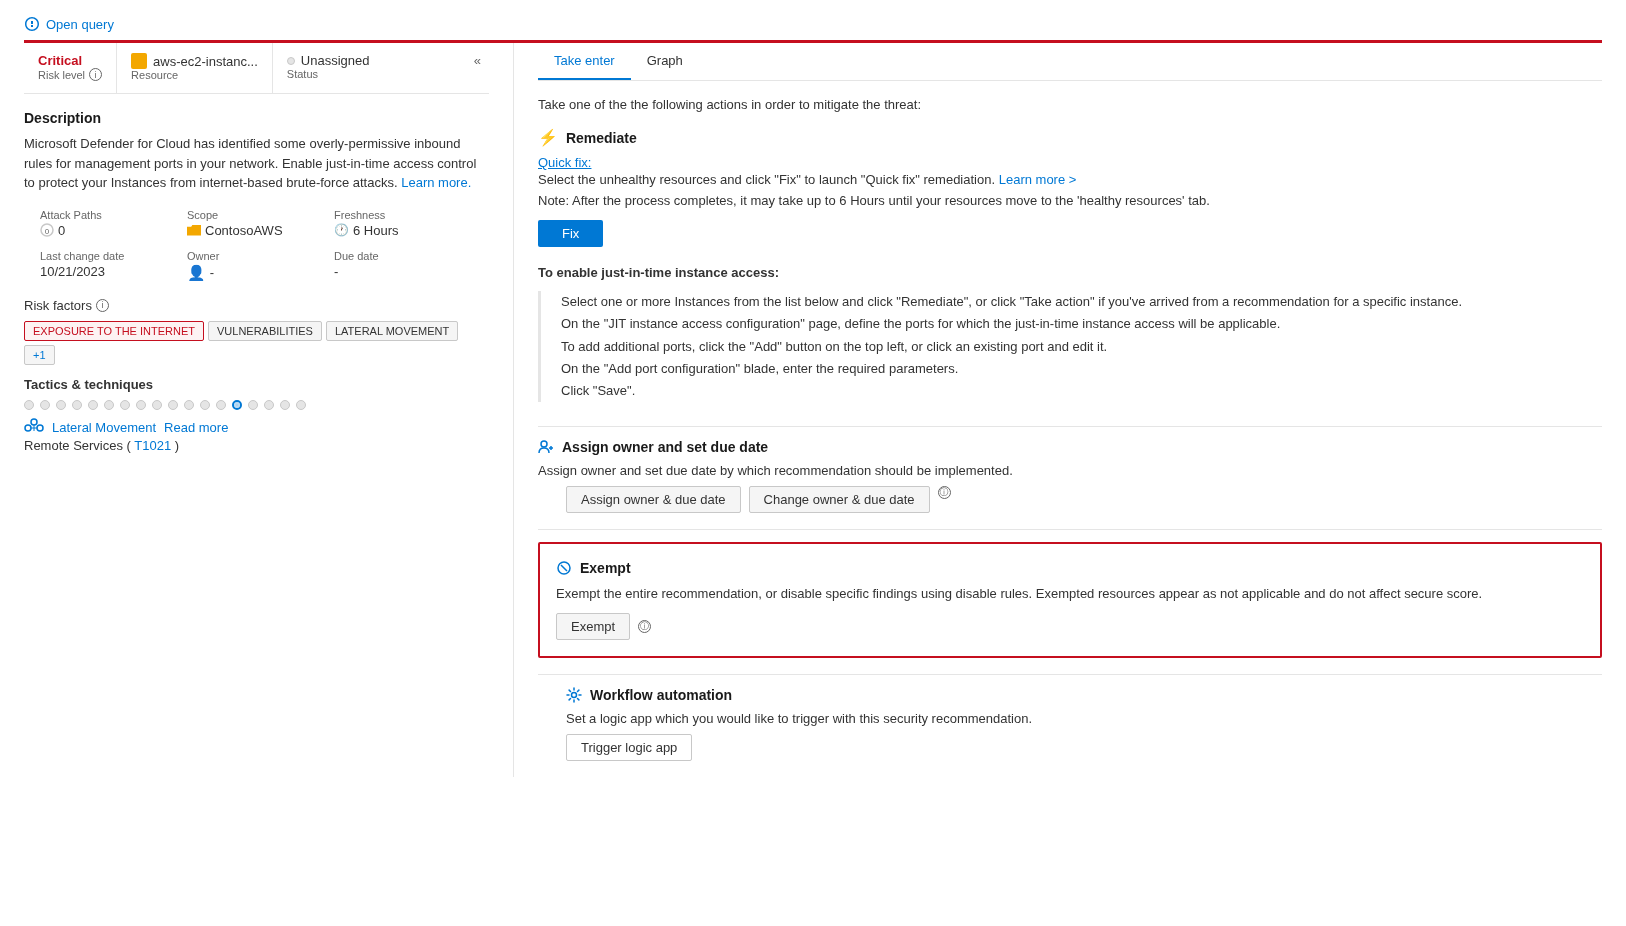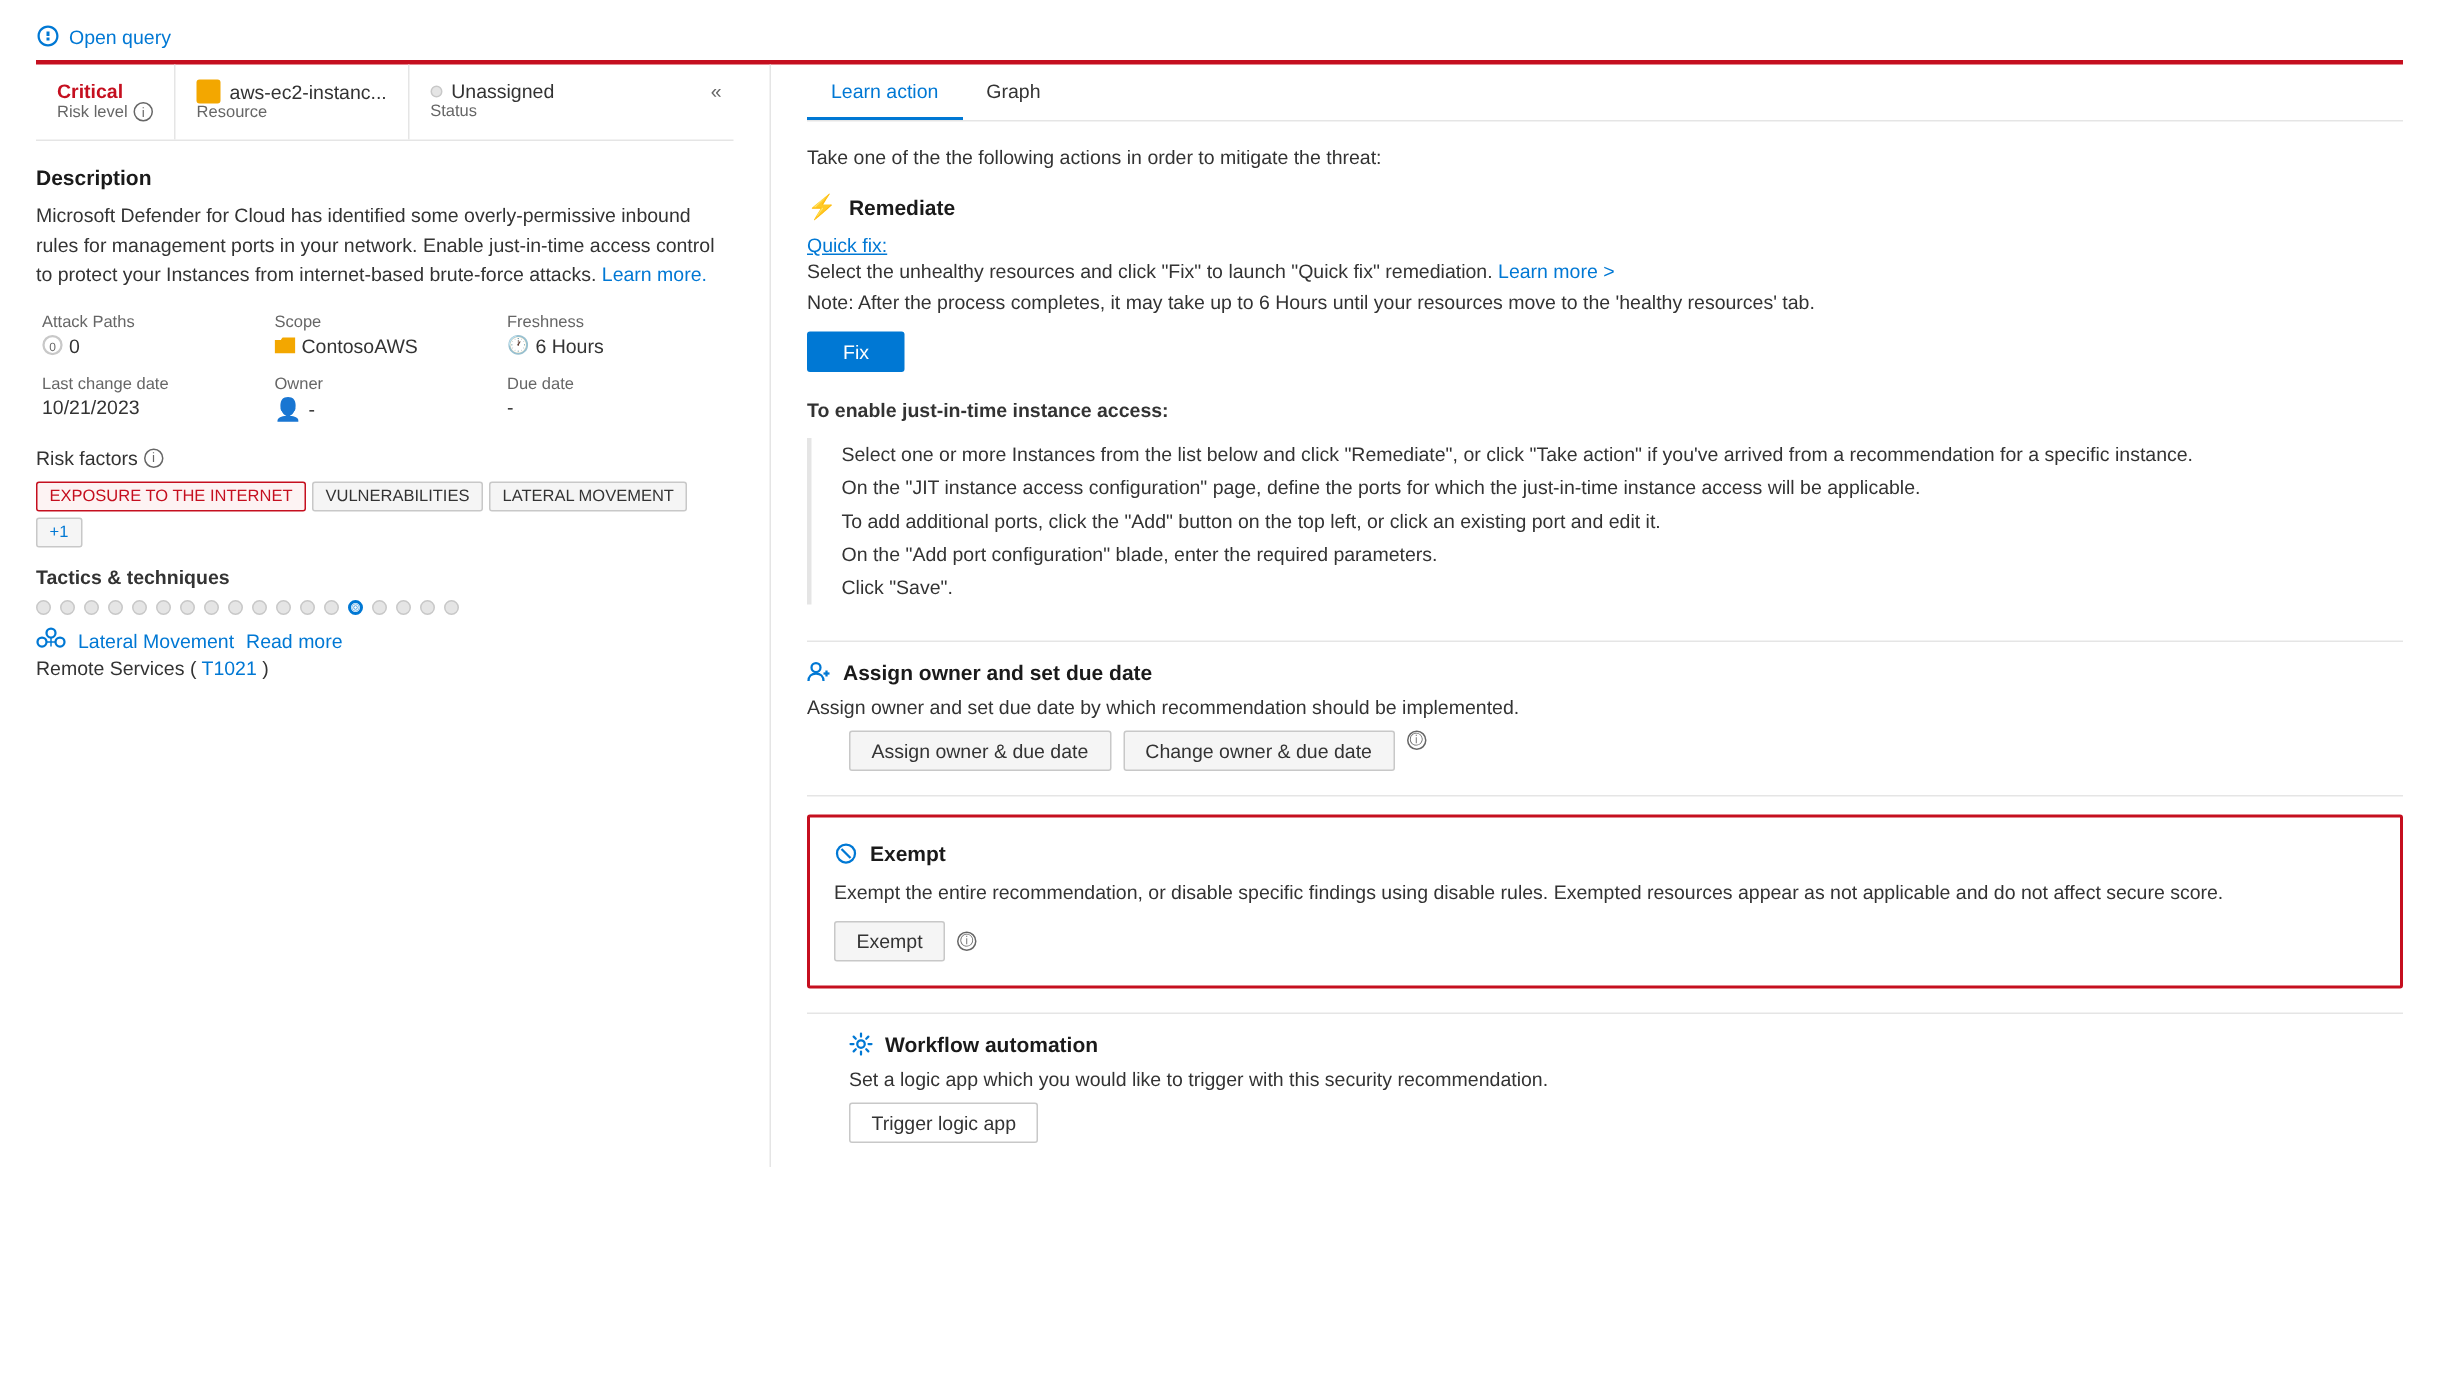--- a/index.html
+++ b/index.html
@@ -32,21 +32,21 @@
     .tab-label { font-size: 11px; color: #666; }
     
     .resource-tab { display: flex; align-items: center; gap: 6px; }
     .resource-icon { width: 16px; height: 16px; background: #f3a700; border-radius: 2px; }
     
     .section-title { font-size: 14px; font-weight: 600; margin: 16px 0 8px 0; color: #1a1a1a; }
     
     .description-text { font-size: 13px; color: #333; line-height: 1.5; }
     .description-text a { color: #0078d4; text-decoration: none; }
     
-    .meta-grid { display: grid; grid-template-columns: 1fr 1fr 1fr; gap: 12px 8px; margin: 16px 4px; }
+    .meta-grid { display: grid; grid-template-columns: 1fr 1fr 1fr; gap: 12px 8px; margin: 16px 16px; }
     .meta-item { display: flex; flex-direction: column; gap: 2px; }
     .meta-label { font-size: 11px; color: #666; }
     .meta-value { font-size: 13px; color: #333; display: flex; align-items: center; gap: 4px; }
     .meta-value .folder-icon { width: 14px; height: 11px; background: #f3a700; clip-path: polygon(0 20%, 30% 20%, 40% 0, 100% 0, 100% 100%, 0 100%); }
     .meta-value .clock-icon { font-size: 12px; }
     
     .risk-factors-section { margin: 12px 0; }
     .risk-factors-header { display: flex; align-items: center; gap: 4px; font-size: 13px; color: #333; margin-bottom: 8px; }
     
     .tags-row { display: flex; flex-wrap: wrap; gap: 4px; }
@@ -267,21 +267,21 @@
           <span> (</span>
           <a style="color:#0078d4; text-decoration:none;">T1021</a>
           <span>)</span>
         </div>
       </div>
     </div>
 
     <div class="right-panel">
 
       <div class="action-tabs">
-        <div class="action-tab active">Learn action</div>
+        <div class="action-tab active">Take enter</div>
         <div class="action-tab">Graph</div>
       </div>
 
       <div class="action-subtitle">Take one of the the following actions in order to mitigate the threat:</div>
 
       <div class="section-block">
         <div class="section-heading">
           <span class="lightning-icon">⚡</span>
           <span>Remediate</span>
         </div>

